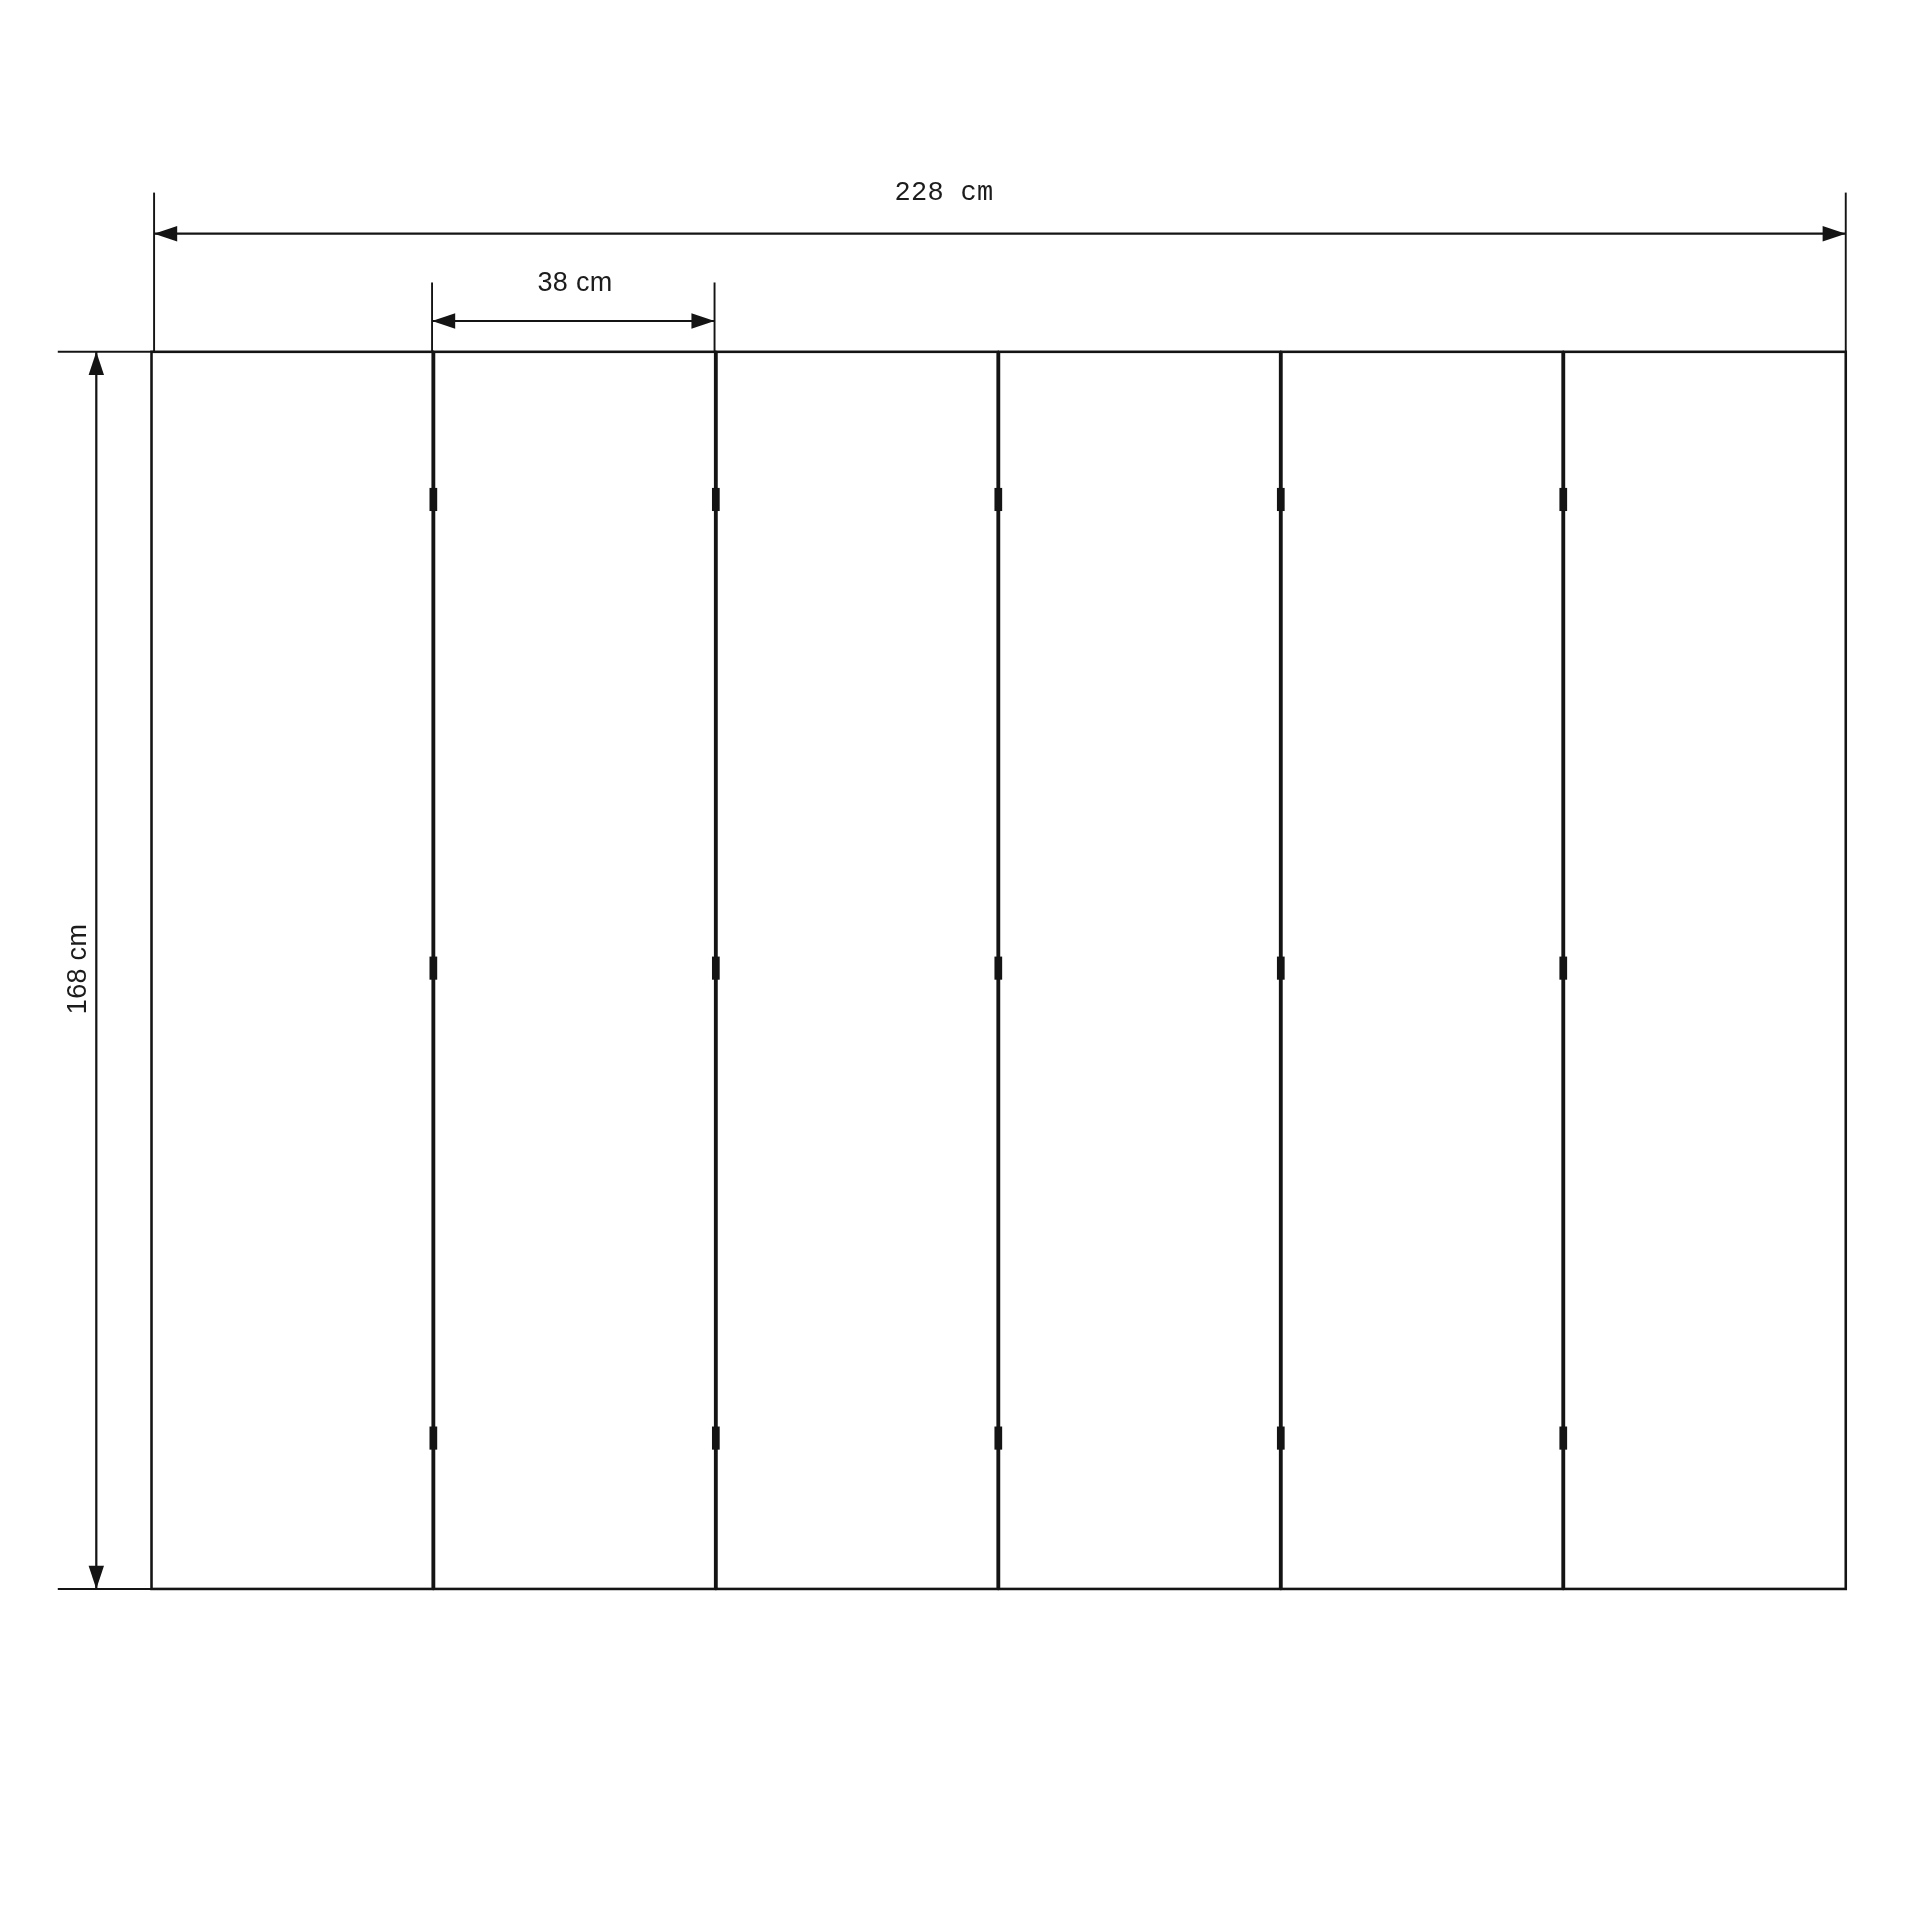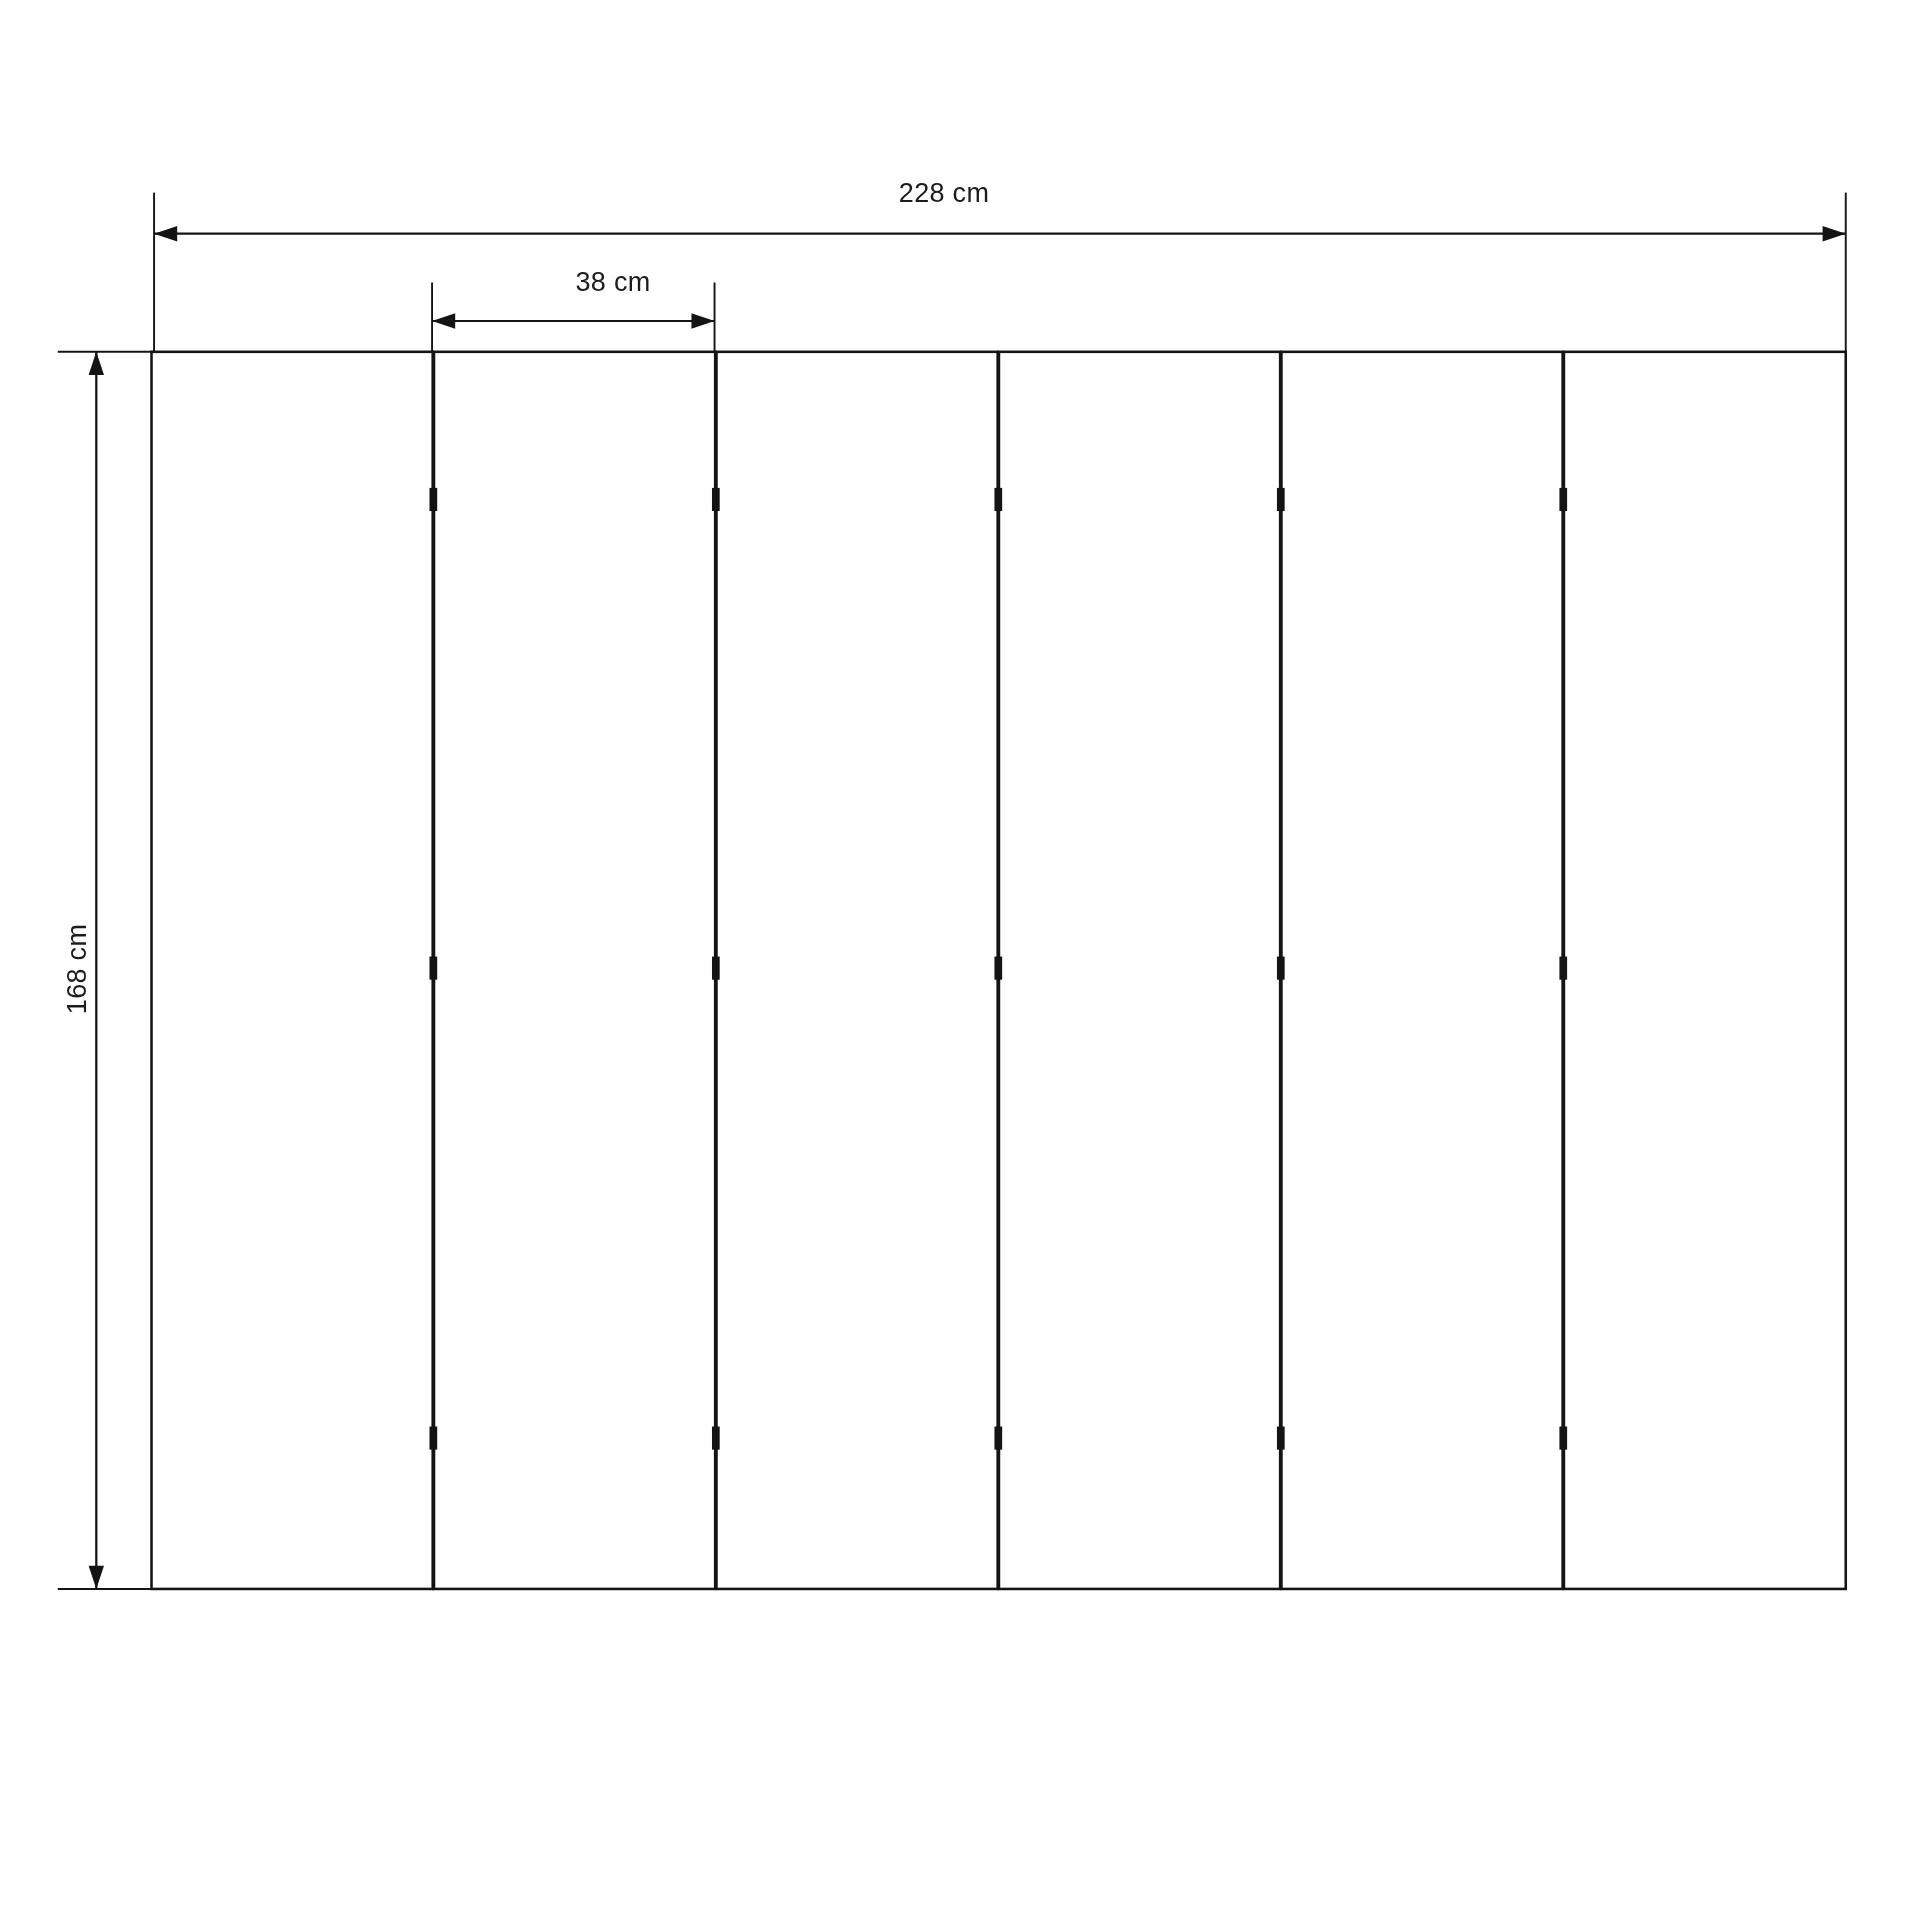--- a/index.html
+++ b/index.html
@@ -23,26 +23,26 @@
     position: absolute;
     font-size: 27px;
     letter-spacing: 0.3px;
     color: #1c1c1c;
     white-space: nowrap;
   }
   #label-total {
     left: 944px;
     top: 193px;
     transform: translate(-50%, -50%);
+    font-family: Liberation Mono, monospace;
   }
   #label-panel {
     left: 575px;
     top: 282px;
     transform: translate(-50%, -50%);
-    margin-left: 38px;
   }
   #label-height {
     left: 77px;
     top: 969px;
     transform: translate(-50%, -50%) rotate(-90deg);
     transform-origin: center center;
   }
   svg#drawing {
     position: absolute;
     left: 0;

